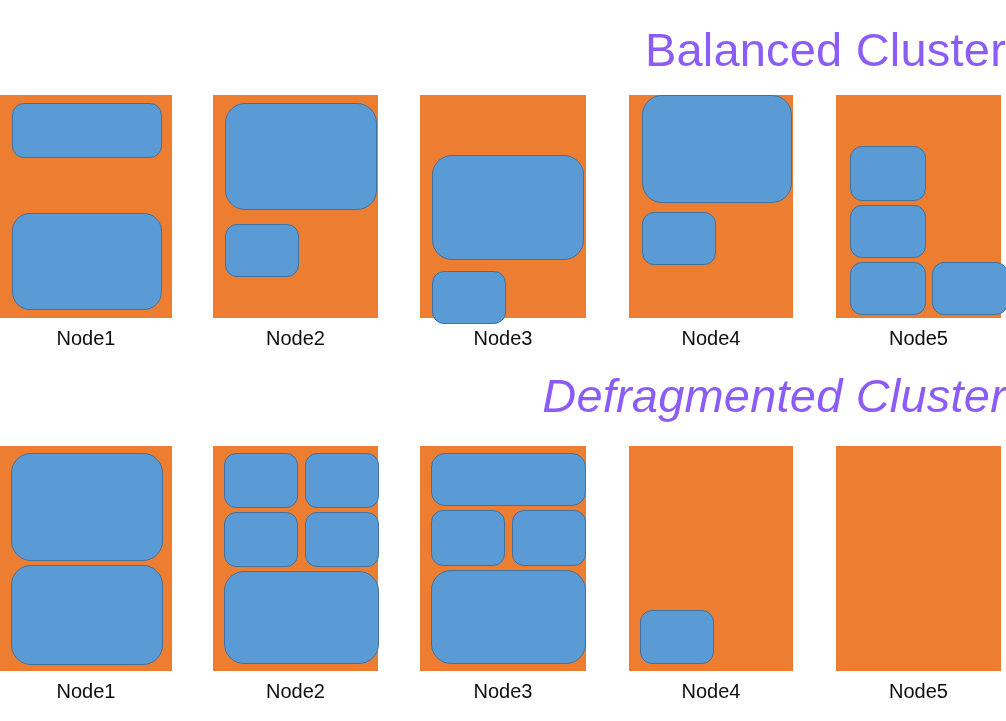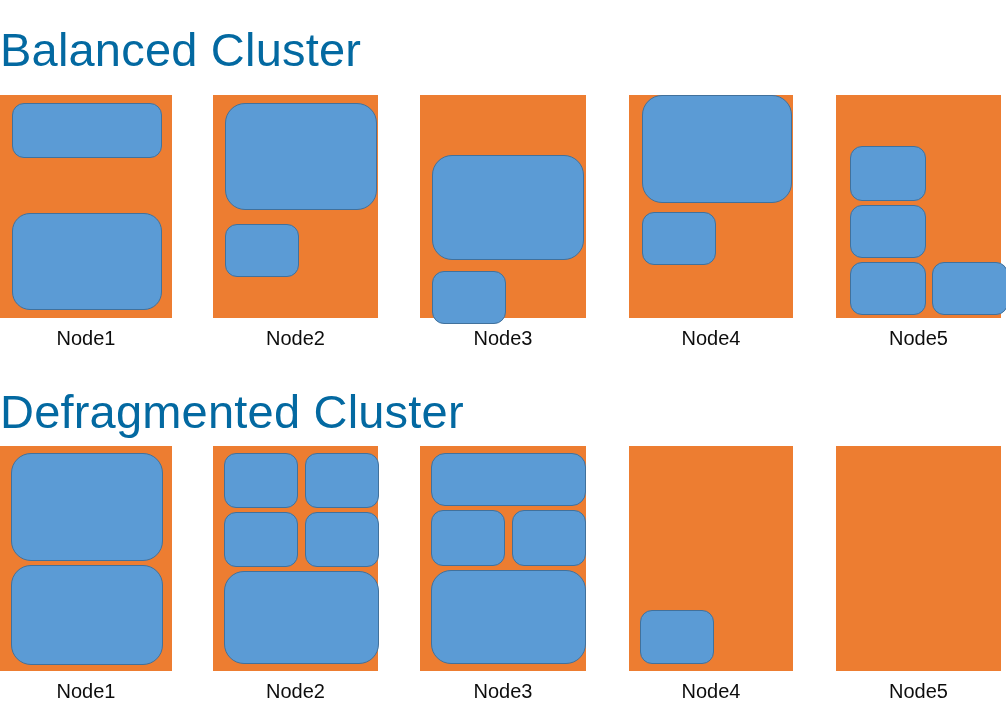--- a/index.html
+++ b/index.html
@@ -16,24 +16,24 @@
   }
   .canvas {
     position: relative;
     width: 1006px;
     height: 721px;
     background: #ffffff;
   }
   .section-title {
     position: absolute;
     width: 100%;
-    text-align: left;
+    text-align: right;
     font-family: "Liberation Sans", sans-serif;
     font-weight: 300;
-    color: #0369a1;
+    color: #8b5cf6;
     letter-spacing: 0.2px;
     white-space: nowrap;
   }
   .title-top {
     top: 22px;
     font-size: 47px;
     line-height: 56px;
   }
   .title-bottom {
     top: 368px;
@@ -98,21 +98,21 @@
     </div>
     <div class="node-label" style="left: 629px; top: 327px; width: 164px; color: rgb(13, 13, 13);">Node4</div>
     <div class="node" style="left: 836px; top: 95px; width: 165px; height: 223px;">
       <div class="node-box" style="height: 223px; background: rgb(237, 125, 49);"></div>
       <div class="vm" style="left: 14px; top: 51px; width: 76px; height: 55px; border-radius: 12px; background: rgb(91, 155, 213); border-color: rgb(65, 113, 156);"></div>
       <div class="vm" style="left: 14px; top: 110px; width: 76px; height: 53px; border-radius: 12px; background: rgb(91, 155, 213); border-color: rgb(65, 113, 156);"></div>
       <div class="vm" style="left: 14px; top: 167px; width: 76px; height: 53px; border-radius: 12px; background: rgb(91, 155, 213); border-color: rgb(65, 113, 156);"></div>
       <div class="vm" style="left: 96px; top: 167px; width: 76px; height: 53px; border-radius: 12px; background: rgb(91, 155, 213); border-color: rgb(65, 113, 156);"></div>
     </div>
     <div class="node-label" style="left: 836px; top: 327px; width: 165px; color: rgb(13, 13, 13);">Node5</div>
-    <div class="section-title title-bottom" style="top: 384px;">Defragmented Cluster</div>
+    <div class="section-title title-bottom" style="top: 368px; font-style: italic;">Defragmented Cluster</div>
     <div class="node" style="left: 0px; top: 446px; width: 172px; height: 225px;">
       <div class="node-box" style="height: 225px; background: rgb(237, 125, 49);"></div>
       <div class="vm" style="left: 11px; top: 7px; width: 152px; height: 108px; border-radius: 20px; background: rgb(91, 155, 213); border-color: rgb(65, 113, 156);"></div>
       <div class="vm" style="left: 11px; top: 119px; width: 152px; height: 100px; border-radius: 20px; background: rgb(91, 155, 213); border-color: rgb(65, 113, 156);"></div>
     </div>
     <div class="node-label" style="left: 0px; top: 680px; width: 172px; color: rgb(13, 13, 13);">Node1</div>
     <div class="node" style="left: 213px; top: 446px; width: 165px; height: 225px;">
       <div class="node-box" style="height: 225px; background: rgb(237, 125, 49);"></div>
       <div class="vm" style="left: 11px; top: 7px; width: 74px; height: 55px; border-radius: 12px; background: rgb(91, 155, 213); border-color: rgb(65, 113, 156);"></div>
       <div class="vm" style="left: 92px; top: 7px; width: 74px; height: 55px; border-radius: 12px; background: rgb(91, 155, 213); border-color: rgb(65, 113, 156);"></div>

